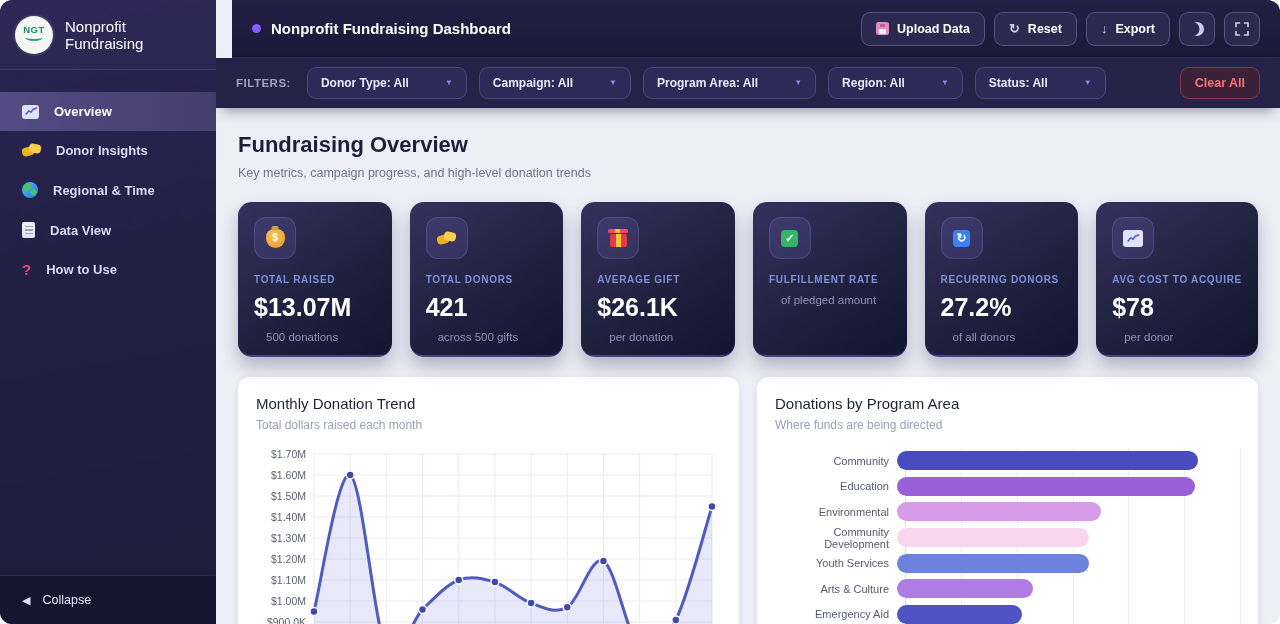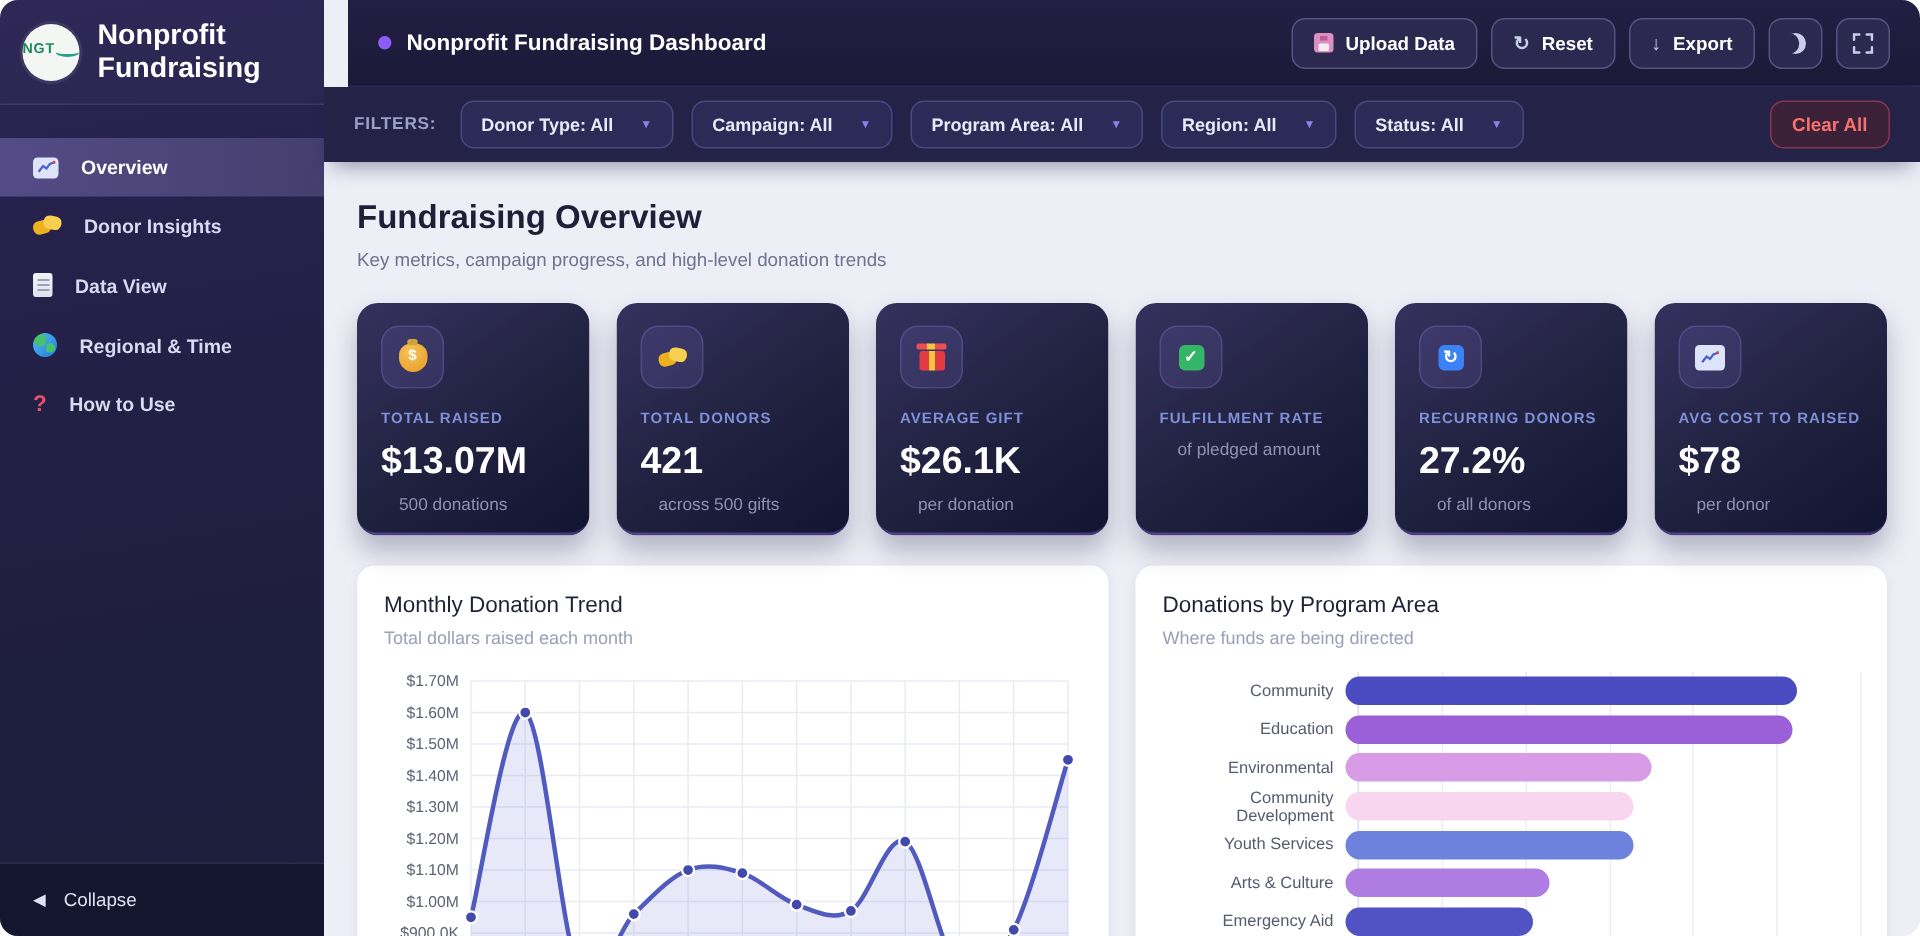--- a/index.html
+++ b/index.html
@@ -6,25 +6,25 @@
   html,body { width:1280px; height:624px; background:#fff; overflow:hidden;
     font-family:"Liberation Sans", sans-serif; }
   .app { width:1280px; height:624px; display:flex; border-radius:12px; overflow:hidden; background:#edeef6; }
 
   
   .sidebar { width:216px; flex:none; display:flex; flex-direction:column;
     background:linear-gradient(170deg,#2b2454 0%,#221f44 45%,#1b1e3a 100%); }
   .side-brand { height:70px; flex:none; display:flex; align-items:center; gap:12px; padding:0 15px;
     border-bottom:1px solid rgba(255,255,255,0.09); background:rgba(255,255,255,0.02); }
   .logo-circle { width:38px; height:38px; border-radius:50%; background:#f4f6f4; position:relative;
-    display:flex; flex-direction:row; align-items:center; justify-content:center; flex:none;
+    display:flex; flex-direction:column; align-items:center; justify-content:center; flex:none;
     box-shadow:0 0 0 2px rgba(255,255,255,0.08); }
   .logo-txt { color:#1d8a5e; font-size:9.5px; font-weight:bold; letter-spacing:0.5px; margin-top:-4px; }
   .logo-swoosh { width:18px; height:7px; border-bottom:2.5px solid #27a388; border-radius:50%; margin-top:-1px; }
-  .brand-name { color:#fff; font-size:19px; font-weight:bold; }
+  .brand-name { color:#fff; font-size:15px; font-weight:normal; }
   .side-nav { padding-top:22px; display:flex; flex-direction:column; }
   .nav-item { display:flex; align-items:center; gap:15px; padding:12px 22px; cursor:pointer;
     color:#d7daf0; font-size:13px; font-weight:bold; }
   .nav-item.active { background:linear-gradient(90deg,#554b86,#463e6d); color:#fff; }
   .side-bottom { margin-top:auto; height:49px; flex:none; display:flex; align-items:center; gap:12px;
     padding:0 22px; color:#dfe2f5; font-size:12.5px; border-top:1px solid rgba(255,255,255,0.10);
     background:rgba(12,14,34,0.45); cursor:pointer; }
 
   
   .main { flex:1; display:flex; flex-direction:column; min-width:0; }
@@ -35,21 +35,21 @@
   .tb-actions { display:flex; gap:9px; align-items:center; }
   .tb-btn { display:flex; align-items:center; gap:8px; background:#2b2950; border:1px solid rgba(165,160,225,0.35);
     color:#fff; font-family:inherit; font-weight:bold; font-size:12.5px; padding:0 14px; height:34px;
     border-radius:9px; cursor:pointer; }
   .tb-iconbtn { width:36px; justify-content:center; padding:0; }
 
   
   .filterbar { flex:none; display:flex; align-items:center; gap:12px; padding:9px 20px; background:#252248;
     box-shadow:0 8px 14px -6px rgba(25,22,60,0.45); position:relative; z-index:2; }
   .filters-label { color:#9ba0c8; font-size:11.5px; font-weight:bold; letter-spacing:0.5px; margin-right:4px; }
-  .f-dd { display:flex; align-items:center; gap:18px; background:#2c2a56; border:1px solid #49477e;
+  .f-dd { display:flex; align-items:center; gap:36px; background:#2c2a56; border:1px solid #49477e;
     border-radius:9px; padding:8px 13px; color:#e9eaf7; font-size:12px; font-weight:bold; cursor:pointer; }
   .clear-btn { margin-left:auto; background:#3a2138; border:1px solid #8a3550; color:#f87171;
     font-family:inherit; font-weight:bold; font-size:12.5px; padding:8px 14px; border-radius:9px; cursor:pointer; }
 
   
   .content { flex:1; padding:24px 22px; overflow:hidden; background:#edeef6; }
   .page-title { color:#1e2038; font-size:22px; font-weight:bold; }
   .page-sub { color:#6d7390; font-size:12.5px; margin-top:8px; }
 
   .kpi-grid { display:grid; grid-template-columns:repeat(6,1fr); gap:18px; margin-top:22px; }
@@ -139,26 +139,26 @@
               <circle cx="15" cy="1.5" r="1.4" fill="#e0483f"></circle>
             </svg>
           </span>
           <span>Overview</span>
         </div>
         <div class="nav-item">
           <span class="icon i-handshake-icon"></span>
           <span>Donor Insights</span>
         </div>
         <div class="nav-item">
+          <span class="icon i-globe-icon"></span>
+          <span>Regional &amp; Time</span>
+        </div>
+        <div class="nav-item">
           <span class="icon i-document-icon"></span>
           <span>Data View</span>
-        </div>
-        <div class="nav-item">
-          <span class="icon i-globe-icon"></span>
-          <span>Regional &amp; Time</span>
         </div>
         <div class="nav-item">
           <span class="icon i-question-icon">?</span>
           <span>How to Use</span>
         </div>
       </nav>
     <div class="side-bottom">
       <span class="icon i-collapse-arrow-icon">◀</span>
       <span>Collapse</span>
     </div>
@@ -270,21 +270,21 @@
           </div>
           <div class="kpi-card">
             <div class="kpi-icon-tile">
               <span class="icon i-chart-up-icon">
                 <svg viewBox="0 0 16 12" width="12" height="9">
                   <polyline points="1,10 5,5 8,7 11,3 15,1.5" fill="none" stroke="#4a5fd0" stroke-width="2"></polyline>
                   <circle cx="15" cy="1.5" r="1.4" fill="#e0483f"></circle>
                 </svg>
               </span>
             </div>
-            <div class="kpi-label">AVG COST TO RAISED</div>
+            <div class="kpi-label">AVG COST TO ACQUIRE</div>
             <div class="kpi-value">$78</div>
             <div class="kpi-sub">per donor</div>
           </div>
         </section>
 
       <section class="charts-row">
         <div class="panel">
           <h3 class="panel-title">Monthly Donation Trend</h3>
           <p class="panel-sub">Total dollars raised each month</p>
           <div id="line-chart">

